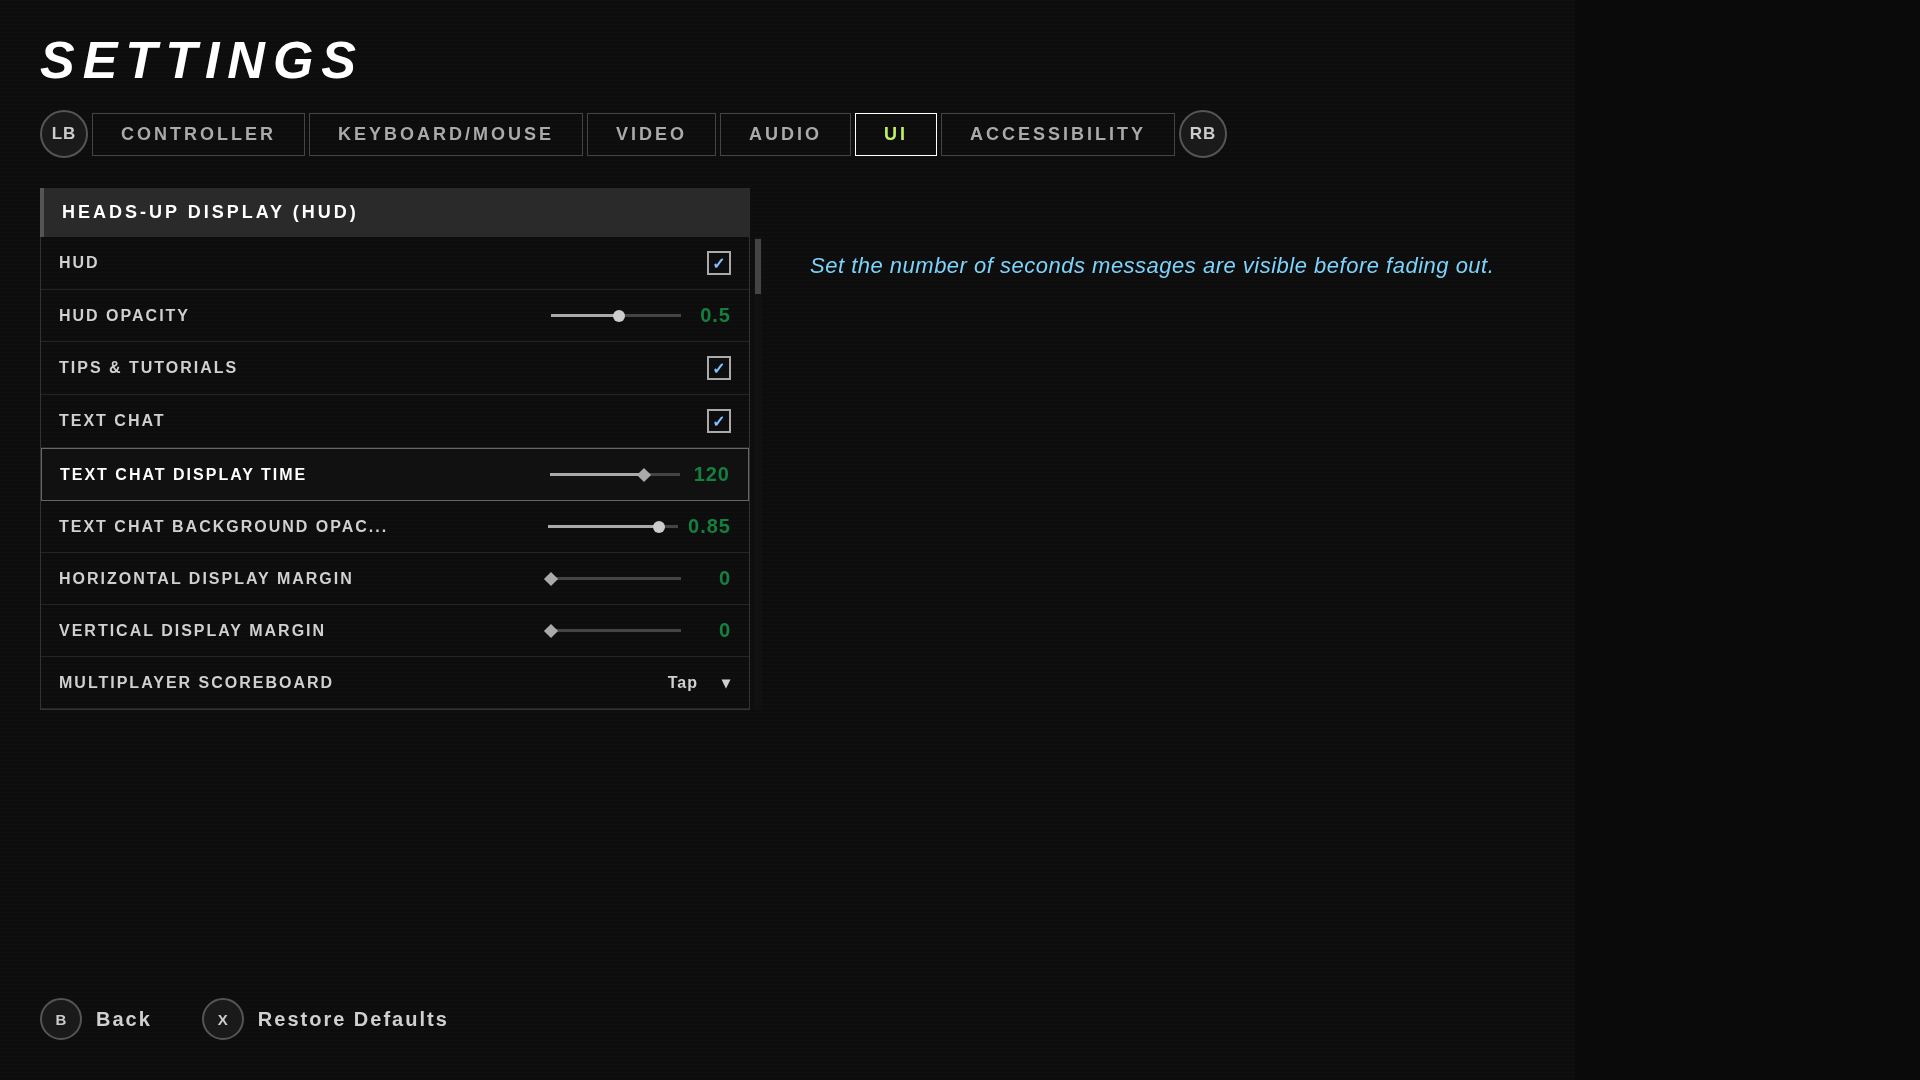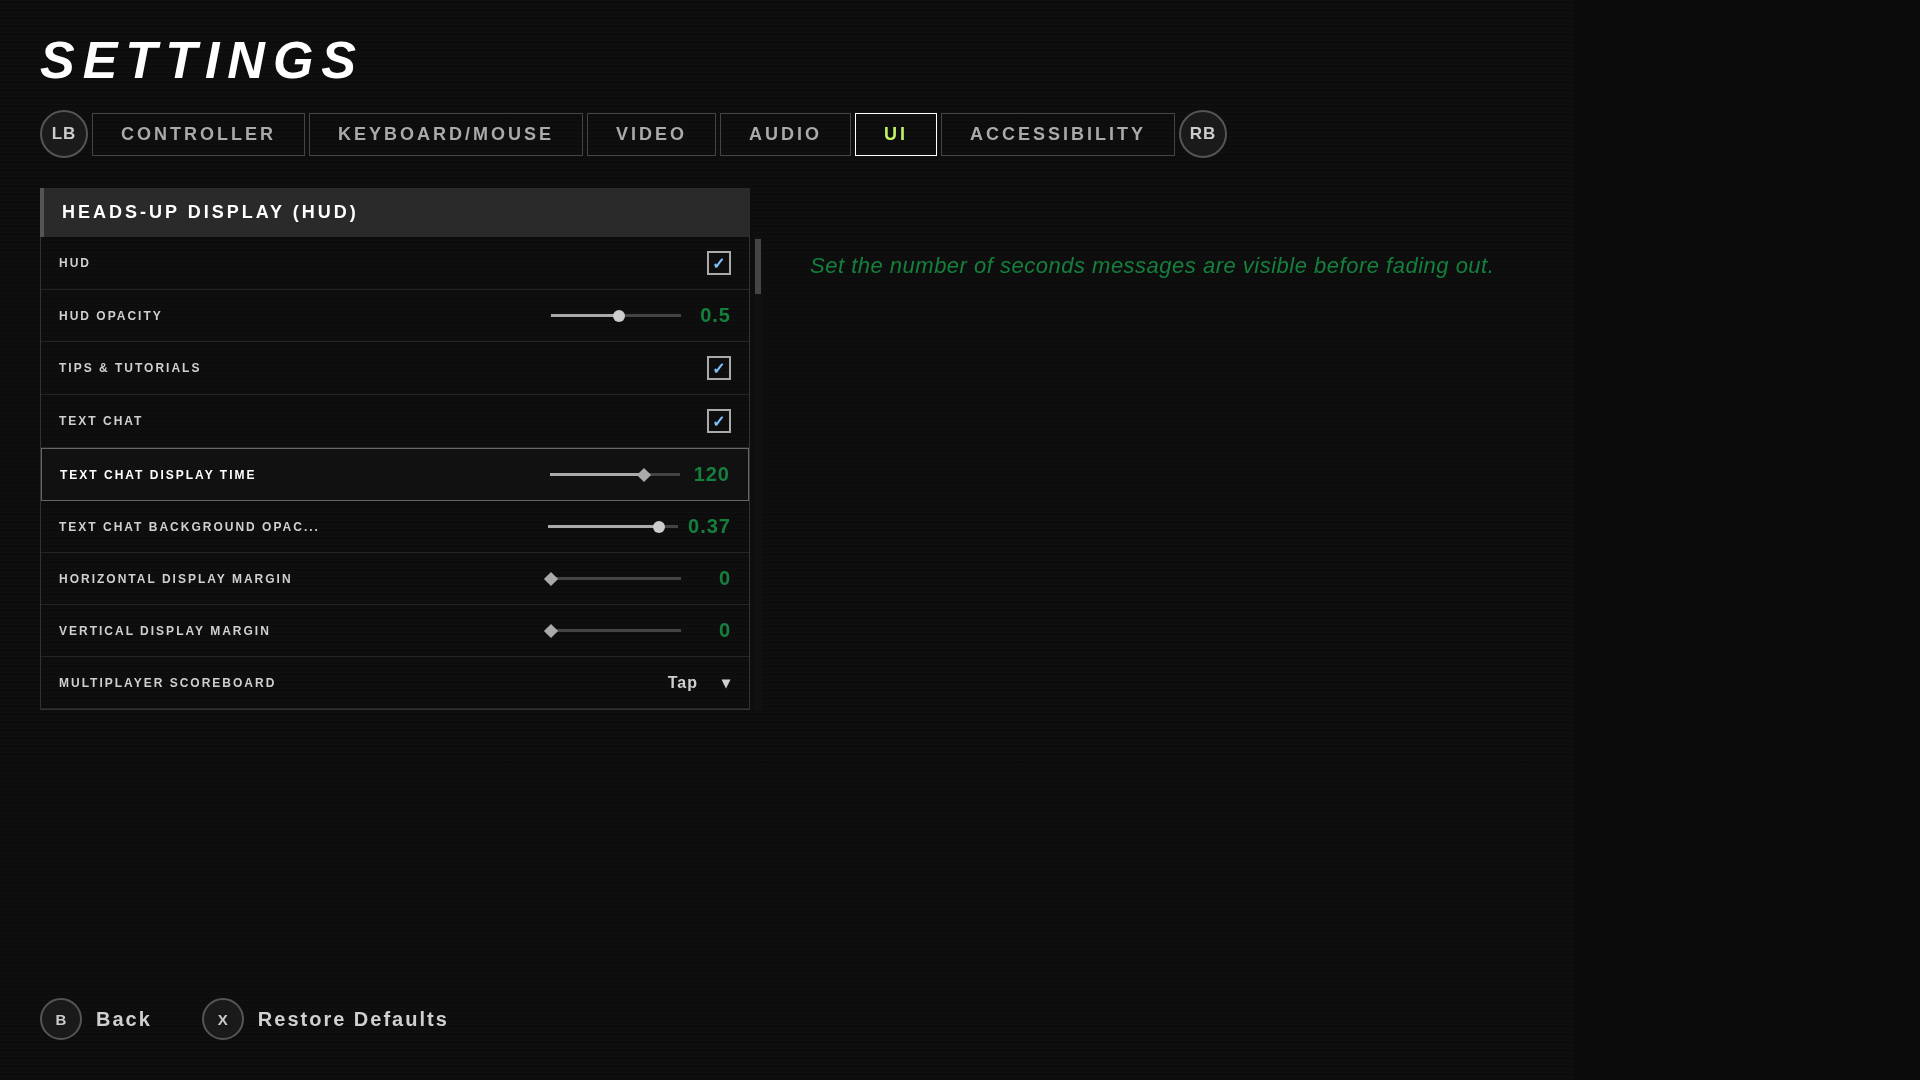--- a/index.html
+++ b/index.html
@@ -139,21 +139,21 @@
       cursor: pointer;
       min-height: 52px;
     }
 
     .setting-row.selected {
       background: #111;
       border: 1.5px solid #666;
     }
 
     .setting-label {
-      font-size: 12px;
+      font-size: 16px;
       font-weight: 700;
       letter-spacing: 2px;
       text-transform: uppercase;
       color: #d0d0d0;
     }
 
     .setting-row.selected .setting-label {
       color: #ffffff;
     }
 
@@ -238,21 +238,21 @@
 
     
     .right-panel {
       flex: 1;
       padding-top: 60px;
     }
 
     .description-text {
       font-size: 22px;
       font-style: italic;
-      color: #15803d;
+      color: #7dd3fc;
       line-height: 1.6;
       letter-spacing: 0.5px;
     }
 
     
     .bottom-bar {
       position: absolute;
       bottom: 40px;
       left: 40px;
       display: flex;
@@ -370,21 +370,21 @@
                 </div>
               </div>
 
               <div class="setting-row">
                 <span class="setting-label">TEXT CHAT BACKGROUND OPAC...</span>
                 <div class="slider-control">
                   <div class="slider-track">
                     <div class="slider-fill" style="width: 85%;"></div>
                     <div class="slider-thumb" style="left: calc(85% - 6px);"></div>
                   </div>
-                  <span class="slider-value">0.37</span>
+                  <span class="slider-value">0.85</span>
                 </div>
               </div>
 
               <div class="setting-row">
                 <span class="setting-label">HORIZONTAL DISPLAY MARGIN</span>
                 <div class="slider-control">
                   <div class="slider-track">
                     <div class="slider-fill" style="width: 0%;"></div>
                     <div class="slider-thumb diamond" style="left: calc(0% - 5px);"></div>
                   </div>

